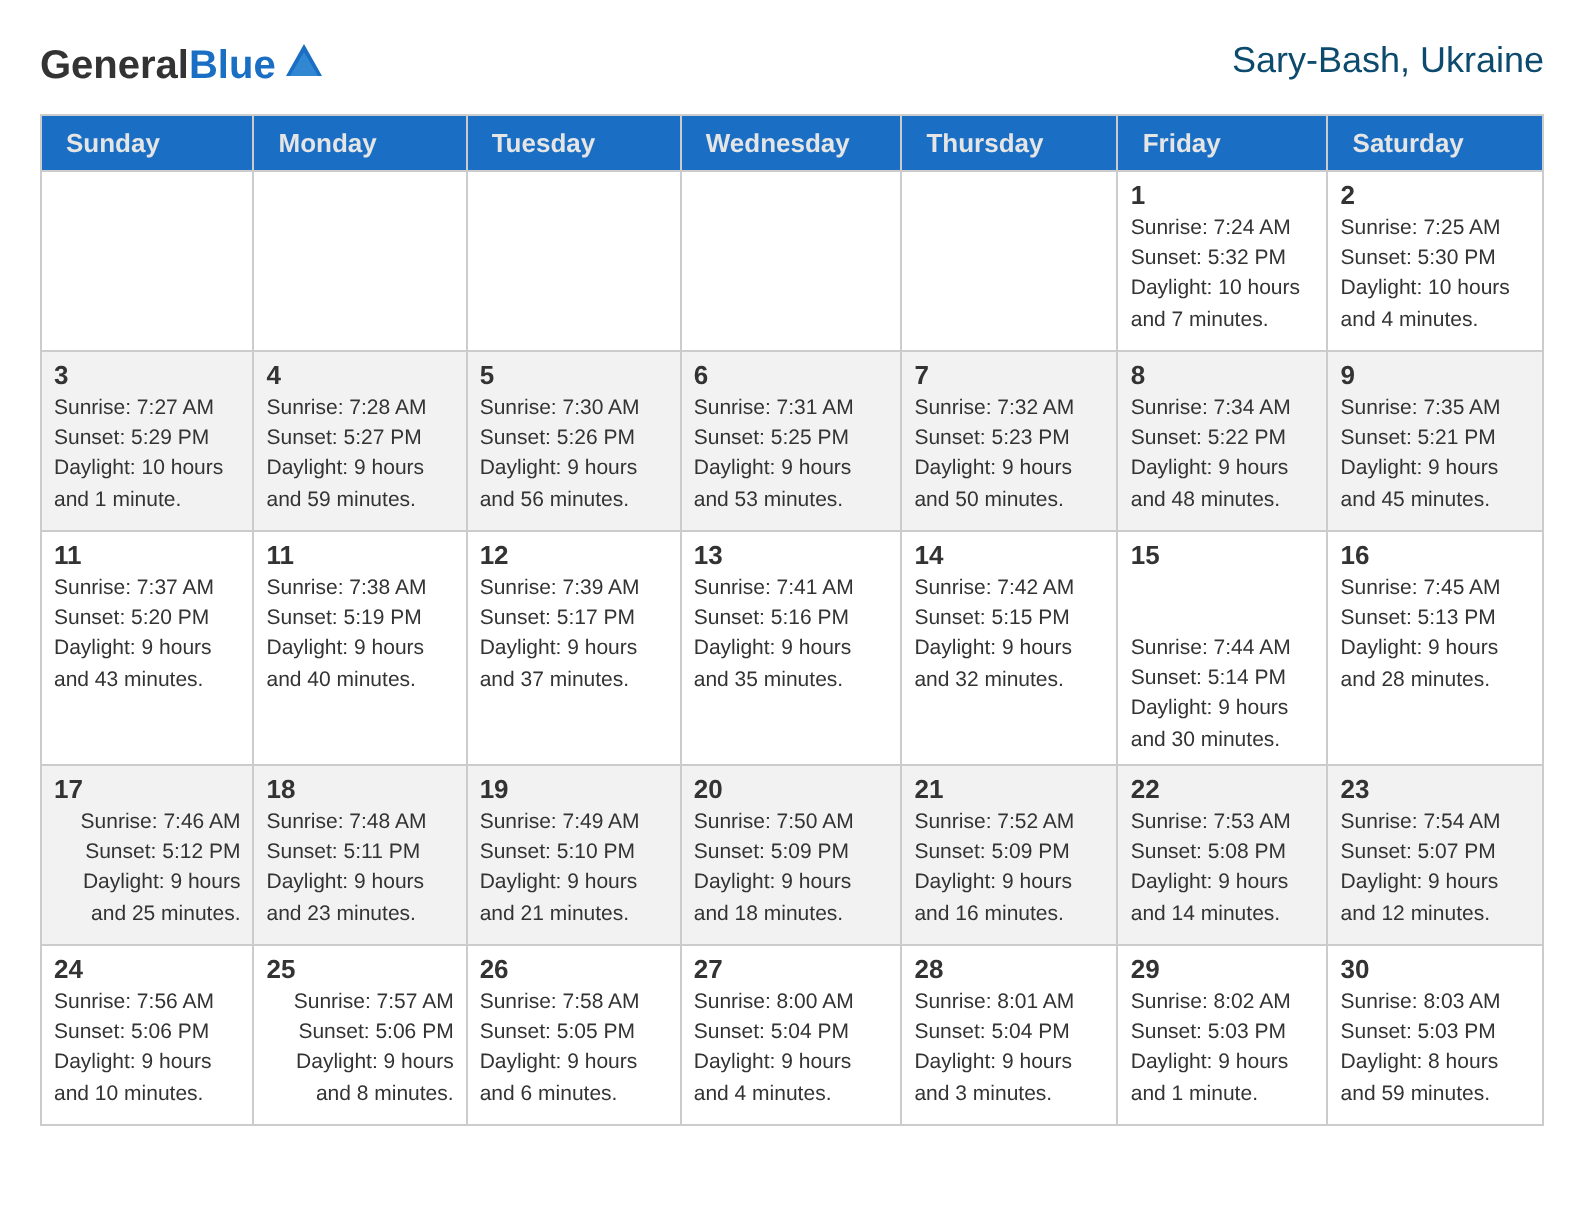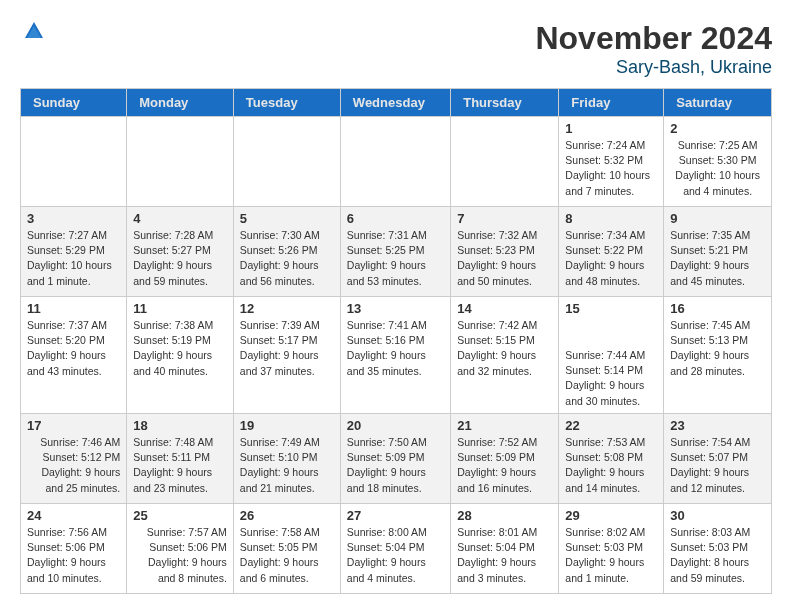--- a/index.html
+++ b/index.html
@@ -52,29 +52,31 @@
     .day-info { font-size: 10.5px; line-height: 1.45; color: #333; }
     .empty-cell { background: #f9f9f9; }
     .row-shade { background: #f2f2f2; }
     .row-white { background: #fff; }
   </style>
 </head>
 <body>
 
 <div class="header">
   <div class="logo">
+    <div>
+      <span style="font-size:20px;font-weight:bold;color:#333;">General</span><span style="font-size:20px;font-weight:bold;color:#1a6fc4;">Blue</span>
+    </div>
     <span style="display:inline-block;margin-left:3px;">
       <svg width="22" height="22" viewBox="0 0 22 22">
         <polygon points="11,2 20,18 2,18" fill="#1a6fc4"></polygon>
         <polygon points="11,6 18,18 4,18" fill="#4a9fe0" opacity="0.5"></polygon>
       </svg>
     </span>
   </div>
   <div class="title-block">
-    <h1>November 2024</h1>
     <h2>Sary-Bash, Ukraine</h2>
   </div>
 </div>
 
 <table class="calendar">
   <thead>
     <tr>
     <th>Sunday</th>
         <th>Monday</th>
         <th>Tuesday</th>
@@ -92,21 +94,21 @@
         <td class="row-white empty-cell"></td>
         <td class="row-white empty-cell"></td>
         <td class="row-white">
           <span class="day-num">1</span>
           <div class="day-info" style="white-space: pre-line;">Sunrise: 7:24 AM
 Sunset: 5:32 PM
 Daylight: 10 hours and 7 minutes.</div>
         </td>
         <td class="row-white">
           <span class="day-num">2</span>
-          <div class="day-info" style="white-space: pre-line; text-align: center;">Sunrise: 7:25 AM
+          <div class="day-info" style="white-space: pre-line;">Sunrise: 7:25 AM
 Sunset: 5:30 PM
 Daylight: 10 hours and 4 minutes.</div>
         </td>
       </tr>
       <tr>
         <td class="row-shade">
           <span class="day-num">3</span>
           <div class="day-info" style="white-space: pre-line;">Sunrise: 7:27 AM
 Sunset: 5:29 PM
 Daylight: 10 hours and 1 minute.</div>

